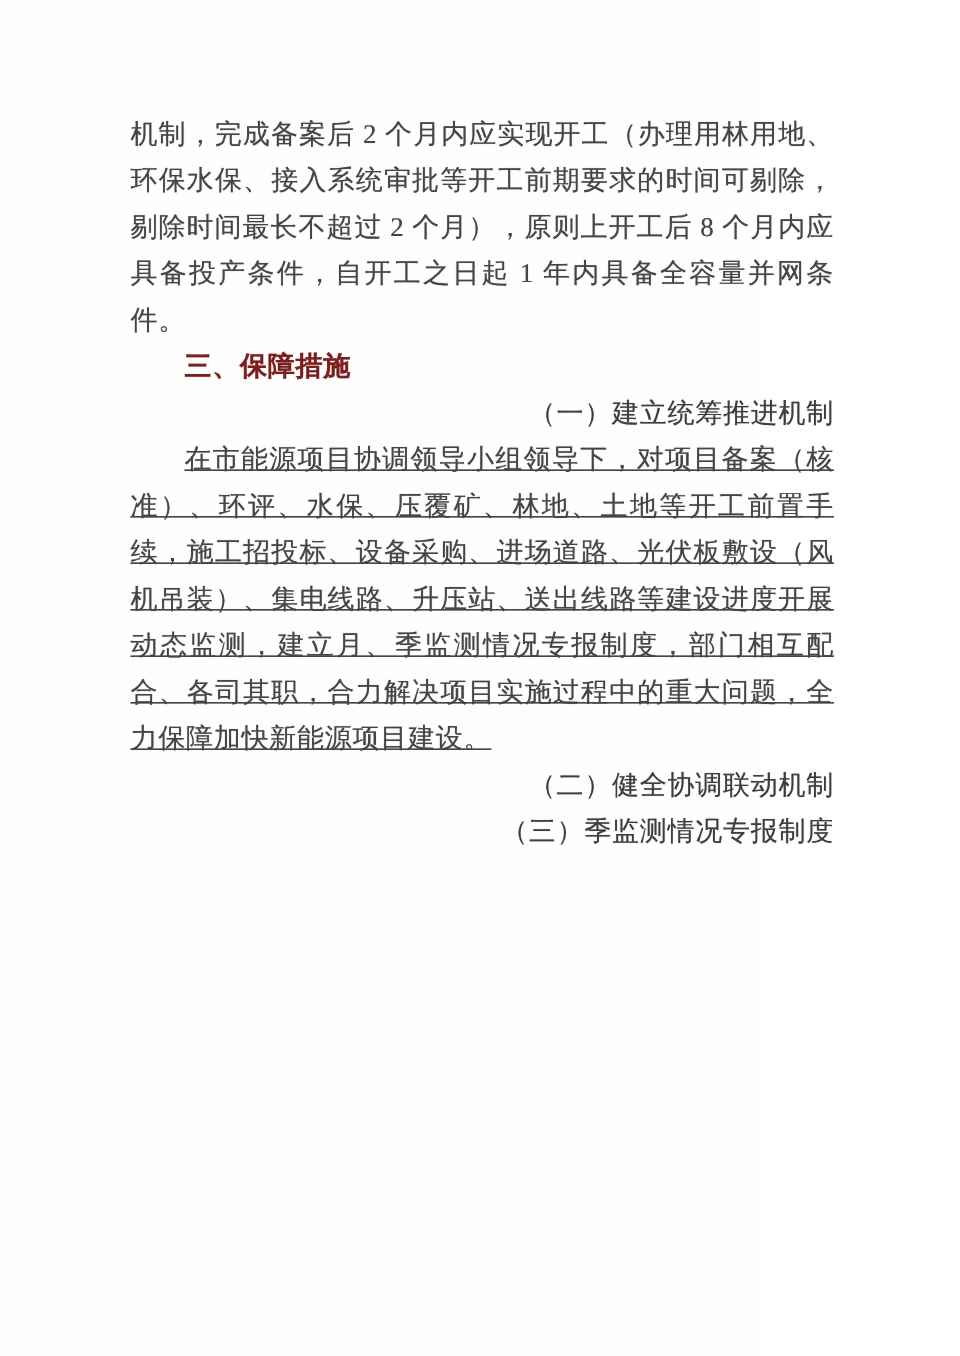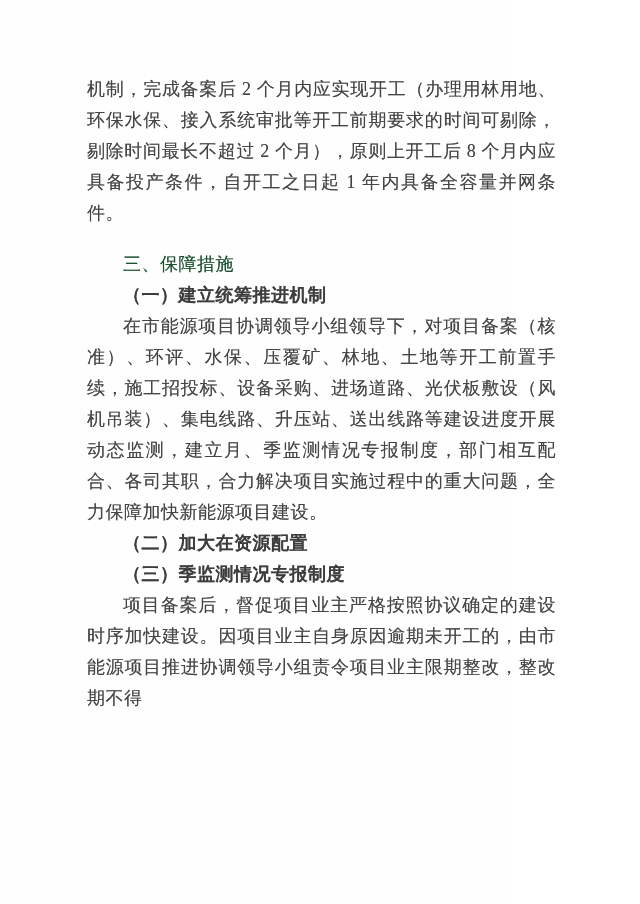--- a/index.html
+++ b/index.html
@@ -30,42 +30,41 @@
     margin: 0;
     letter-spacing: 0.5px;
     
     text-shadow: 0 0 0.6px rgba(70,70,70,0.55);
   }
   .paragraph {
     font-weight: 400;
   }
   .indent {
     text-indent: 2em;
+    text-decoration: underline;
   }
   .heading1 {
     font-family: "Liberation Sans", sans-serif;
-    font-weight: 400;
-    color: #14532d;
+    font-weight: 700;
+    color: #7f1d1d;
     text-indent: 2em;
     text-align: left;
-    margin-top: 20px;
   }
   .heading2 {
-    font-weight: 700;
+    font-weight: 400;
     color: #3d3d3d;
     text-indent: 2em;
-    text-align: left;
+    text-align: right;
   }
 </style>
 </head>
 <body>
 
 <div class="page">
   <div class="content" id="doc-body">
       <p class="paragraph">机制，完成备案后 2 个月内应实现开工（办理用林用地、环保水保、接入系统审批等开工前期要求的时间可剔除，剔除时间最长不超过 2 个月），原则上开工后 8 个月内应具备投产条件，自开工之日起 1 年内具备全容量并网条件。</p>
       <h2 class="heading1">三、保障措施</h2>
       <h3 class="heading2">（一）建立统筹推进机制</h3>
       <p class="paragraph indent">在市能源项目协调领导小组领导下，对项目备案（核准）、环评、水保、压覆矿、林地、土地等开工前置手续，施工招投标、设备采购、进场道路、光伏板敷设（风机吊装）、集电线路、升压站、送出线路等建设进度开展动态监测，建立月、季监测情况专报制度，部门相互配合、各司其职，合力解决项目实施过程中的重大问题，全力保障加快新能源项目建设。</p>
-      <h3 class="heading2">（二）加大在资源配置</h3>
+      <h3 class="heading2">（二）健全协调联动机制</h3>
       <h3 class="heading2">（三）季监测情况专报制度</h3>
-      <p class="paragraph indent">项目备案后，督促项目业主严格按照协议确定的建设时序加快建设。因项目业主自身原因逾期未开工的，由市能源项目推进协调领导小组责令项目业主限期整改，整改期不得</p>
     </div>
 </div>
 
 </body></html>

